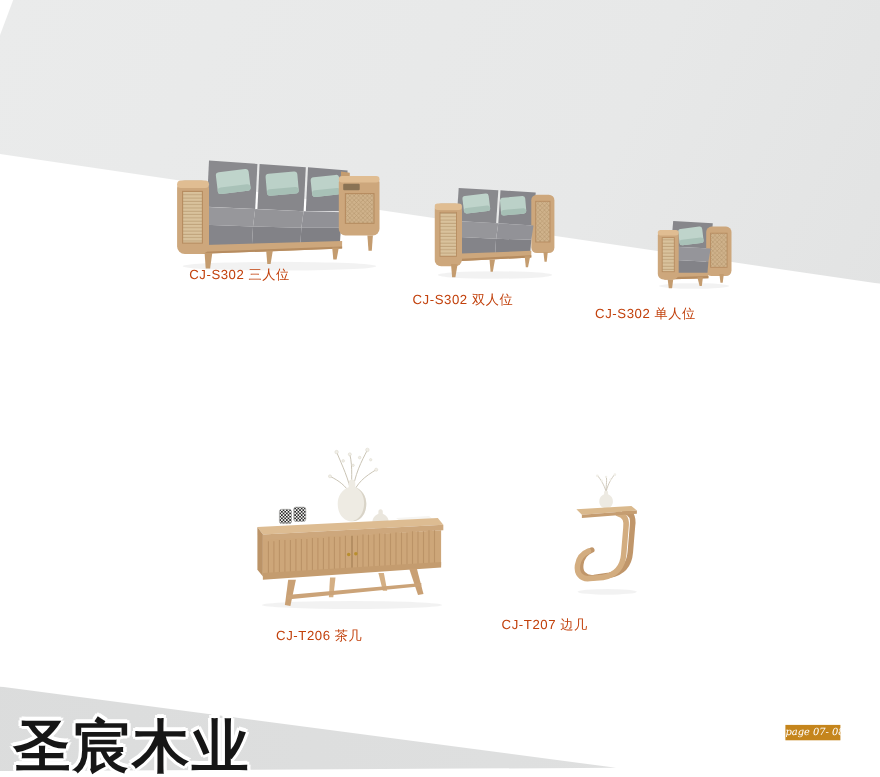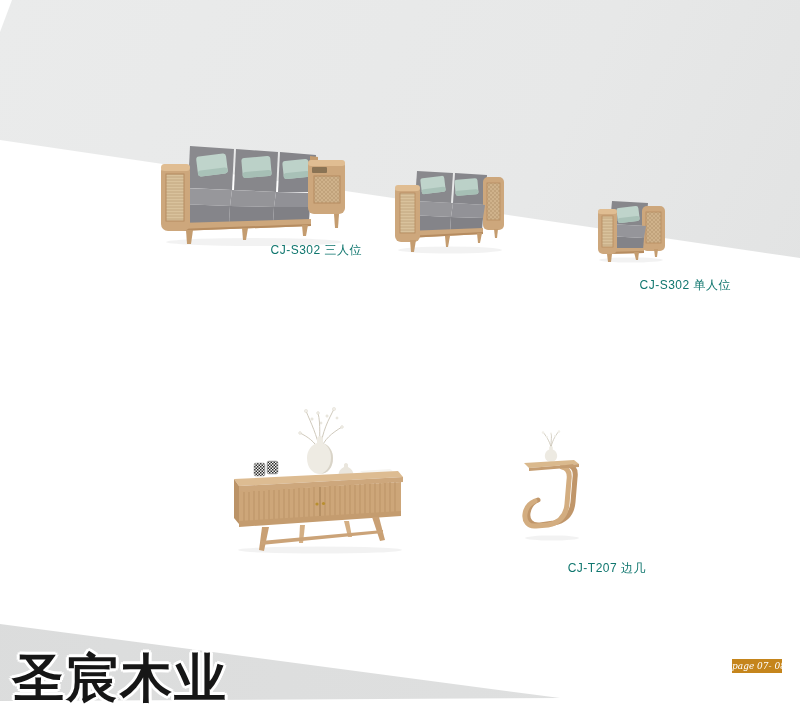--- a/index.html
+++ b/index.html
@@ -22,44 +22,44 @@
     background:linear-gradient(95deg,#dbdcdc 0%,#e0e1e1 100%);
     clip-path:polygon(0px 624px, 560px 698px, 0px 701px);
   }
 
   .product{position:absolute;}
   .product svg{display:block;}
 
   .product-label{
     position:absolute;
     width:190px;
-    text-align:right;
+    text-align:left;
     font-size:12px;
     letter-spacing:.5px;
-    color:#0f766e;
+    color:#c2410c;
     font-weight:400;
     white-space:nowrap;
   }
 
   .brand{
     position:absolute;
     left:12px;top:644px;
     font-size:52px;
     font-weight:700;
     letter-spacing:2px;
     color:#161616;
     text-shadow:
       -2px -2px 0 #fff, 2px -2px 0 #fff, -2px 2px 0 #fff, 2px 2px 0 #fff,
       0 -3px 0 #fff, 0 3px 0 #fff, -3px 0 0 #fff, 3px 0 0 #fff;
     white-space:nowrap;
   }
 
   .page-badge{
     position:absolute;
-    left:732px;top:659px;
+    left:714px;top:659px;
     width:50px;height:14px;
     background:#c5851c;
     color:#ffffff;
     font-family:"DejaVu Serif", serif;
     font-style:italic;
     font-size:9px;
     line-height:14px;
     text-align:center;
     white-space:nowrap;
   }
@@ -175,20 +175,21 @@
       <rect x="0" y="22" width="25" height="6" rx="3" fill="#e0bd92"></rect>
       <rect x="5" y="30" width="15" height="40" fill="url(#rattanH)"></rect>
       <rect x="5" y="30" width="15" height="40" fill="none" stroke="#b68c60" stroke-width="0.8"></rect>
 
       <polygon points="15,77 21,77 19,89 16,89" fill="#c49c6f"></polygon>
       <polygon points="50,73 55,73 53,84 51,84" fill="#c49c6f"></polygon>
       <polygon points="82,70 87,70 85,80 83,80" fill="#c49c6f"></polygon>
       <polygon points="99,66 103,66 102,75 100,75" fill="#c49c6f"></polygon>
     </svg>
   </div>
+  <div class="product-label" style="left:375px;top:264px;">CJ-S302 双人位</div>
 
   <div class="product" style="left:596px;top:196px;">
     <svg width="74" height="68" viewBox="0 0 74 68">
       <ellipse cx="35" cy="64" rx="32" ry="2.6" fill="rgba(0,0,0,0.05)"></ellipse>
 
       <polygon points="16,5 52,7 50,30 14,28" fill="#87878b"></polygon>
 
       <rect x="46" y="10" width="23" height="45" rx="5" fill="#cda77c"></rect>
       <rect x="50" y="16" width="15" height="31" fill="url(#rattanW)"></rect>
       <rect x="50" y="16" width="15" height="31" fill="none" stroke="#b68c60" stroke-width="0.8"></rect>
@@ -294,20 +295,21 @@
 
       <polygon points="15,118 177,108 177,113 15,124" fill="#c49c6f"></polygon>
 
       <polygon points="38,124 45,124 40,148 35,147" fill="#c9a074"></polygon>
       <polygon points="148,114 155,114 161,137 156,138" fill="#c9a074"></polygon>
       <polygon points="76,122 81,122 79,140 75,140" fill="#d4af84"></polygon>
       <polygon points="120,118 125,118 128,134 124,134" fill="#d4af84"></polygon>
       <polygon points="37,138 159,127 159,130 37,142" fill="#cba378"></polygon>
     </svg>
   </div>
+  <div class="product-label" style="left:251px;top:570px;">CJ-T206 茶几</div>
 
   <div class="product" style="left:518px;top:430px;">
     <svg width="72" height="116" viewBox="0 0 72 116">
       <ellipse cx="34" cy="108" rx="27" ry="2.6" fill="rgba(0,0,0,0.05)"></ellipse>
 
       <g stroke="#c9c3b4" stroke-width="0.8" fill="none">
         <path d="M33,17 C31,10 28,6 25,2"></path>
         <path d="M33,17 C35,9 38,5 41,1"></path>
         <path d="M33,17 C33,10 34,6 33,3"></path>
       </g>

